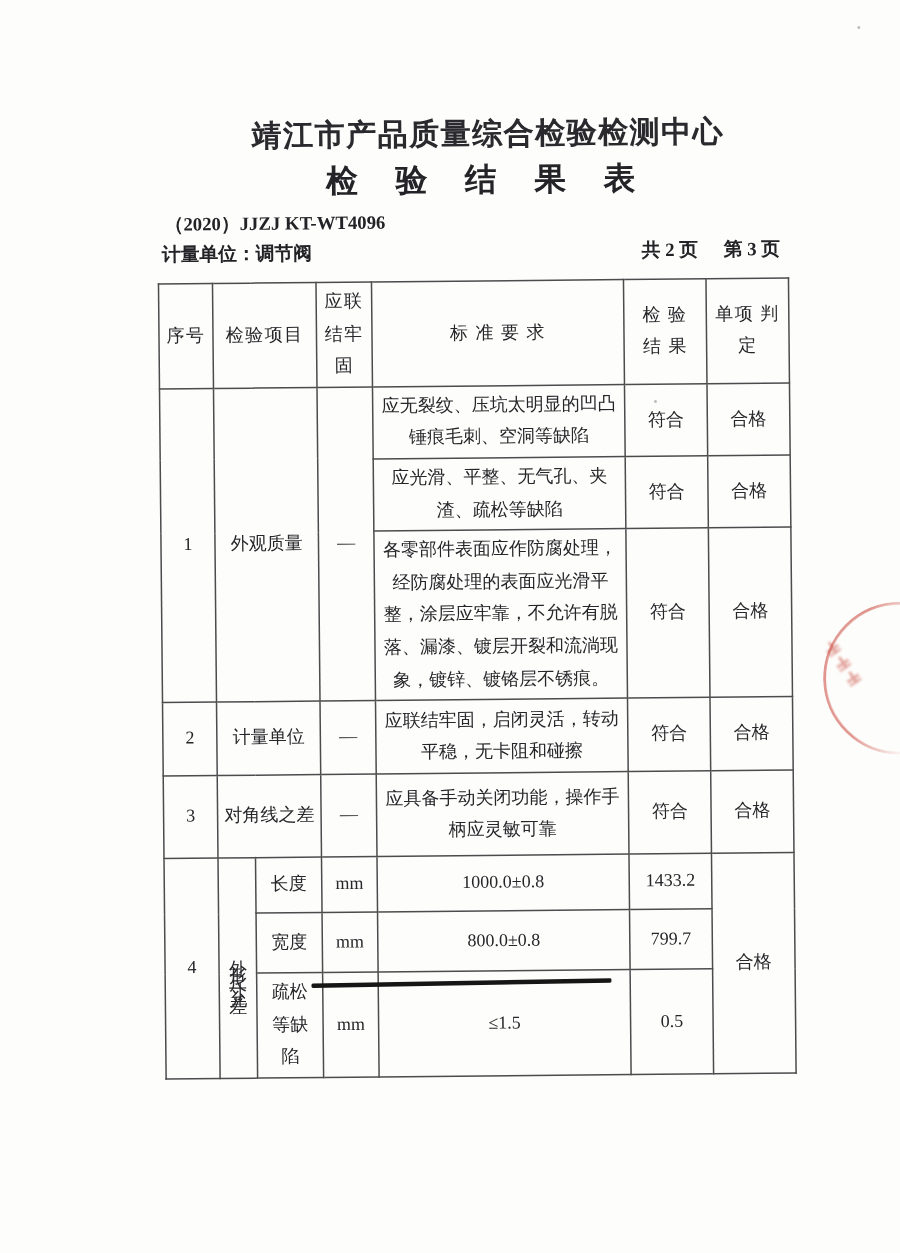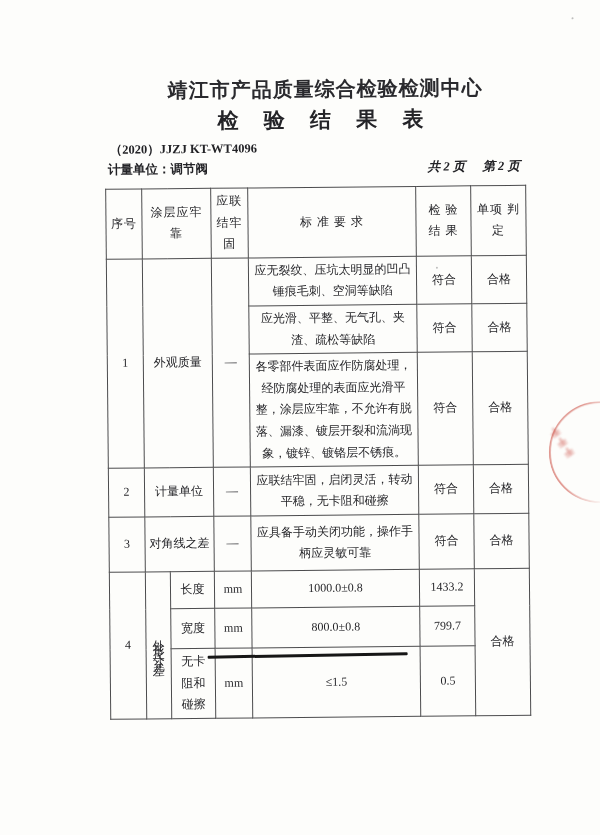--- a/index.html
+++ b/index.html
@@ -33,21 +33,21 @@
   }
   .doc-no {
     position: absolute; top: 140px; left: 112px;
     font-size: 12.5px; font-weight: bold;
   }
   .product-line {
     position: absolute; top: 160px; left: 110px; width: 412px;
     font-size: 12.5px; font-weight: bold;
     display: flex; justify-content: space-between; align-items: baseline;
   }
-  .pagination span { margin-left: 14px; font-style: italic; }
+  .pagination span { margin-left: 14px; }
   
   table.report {
     position: absolute; left: 107px; top: 187px;
     width: 420px;
     border-collapse: collapse;
     table-layout: fixed;
     font-size: 12px;
     color: #26262a;
   }
   table.report td {
@@ -122,39 +122,39 @@
   <div class="doc-title">检 验 结 果 表</div>
 
   <div class="doc-no">（2020）JJZJ KT-WT4096</div>
 
   <div class="product-line">
     <div>
       <span>计量单位：</span><span>调节阀</span>
     </div>
     <div class="pagination">
       <span>共 2 页</span>
-      <span>第 2 页</span>
+      <span>第 3 页</span>
     </div>
   </div>
 
   <table class="report">
     <colgroup>
       <col style="width:36px">
         <col style="width:25px">
         <col style="width:44px">
       <col style="width:37px">
         <col style="width:168px">
         <col style="width:55px">
       <col style="width:55px">
     </colgroup>
 
     <tbody>
         <tr style="height:59px">
       <td class="hdr">序号</td>
-      <td class="hdr" colspan="2">涂层应牢靠</td>
+      <td class="hdr" colspan="2">检验项目</td>
       <td class="hdr">应联结牢固</td>
       <td class="hdr">标 准 要 求</td>
       <td class="hdr">检 验 结 果</td>
       <td class="hdr">单项 判定</td>
     </tr>
 
     <tr style="height:44px">
       <td rowspan="3">1</td>
       <td rowspan="3" colspan="2">外观质量</td>
       <td rowspan="3">—</td>
@@ -202,21 +202,21 @@
       <td>1433.2</td>
       <td rowspan="3">合格</td>
     </tr>
     <tr style="height:40px">
       <td>宽度</td>
       <td>mm</td>
       <td>800.0±0.8</td>
       <td>799.7</td>
     </tr>
     <tr style="height:38px">
-      <td>无卡阻和碰擦</td>
+      <td>疏松等缺陷</td>
       <td>mm</td>
       <td>≤1.5</td>
       <td>0.5</td>
     </tr>
   </tbody>
     </table>
 
   <div class="heavy-line"></div>
 
   <div class="seal-arc"></div>

